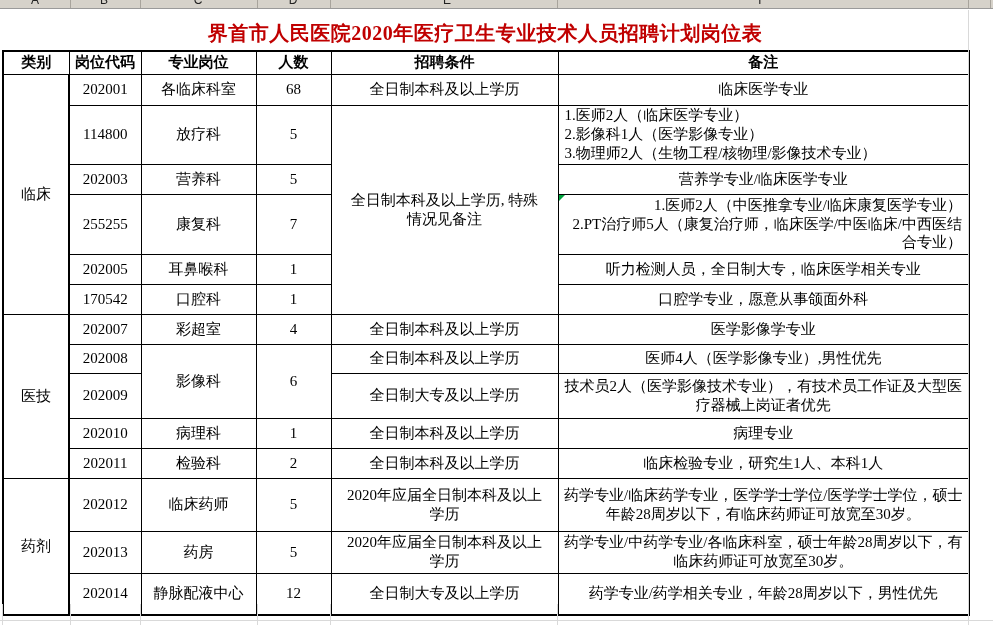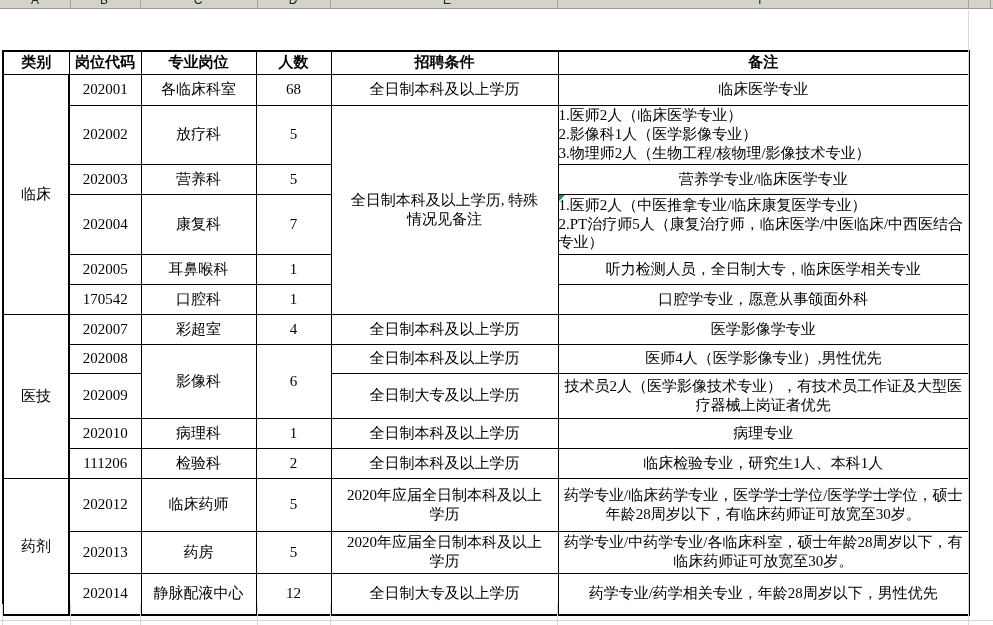--- a/index.html
+++ b/index.html
@@ -28,22 +28,22 @@
   
   .tablewrap { position: absolute; left: 2px; top: 50px; }
   table { border-collapse: collapse; table-layout: fixed; border: 2px solid #000; }
   th, td {
     border: 1px solid #000; text-align: center; vertical-align: middle;
     font-size: 15px; line-height: 1.26; padding: 0 2px; overflow: hidden;
   }
   th { font-weight: bold; font-size: 15px; }
   td.cat { border-right: 2px solid #000; font-size: 15px; }
   td.cond { padding: 0 14px; }
-  td.pre { white-space: pre-line; text-align: left; padding: 0 0; }
-  td.relpos { position: relative; }
+  td.pre { white-space: pre-line; text-align: left; padding: 0 6px; }
+  td.relpos { position: relative; text-align: right; }
   .err-tri {
     position: absolute; left: 0; top: 0; width: 0; height: 0;
     border-left: 6px solid #00a33d; border-bottom: 6px solid transparent;
   }
 
   
   .faint-v { position: absolute; width: 1px; background: #d9d9d9; }
   .faint-h { position: absolute; height: 1px; background: #d9d9d9; }
 </style>
 </head>
@@ -60,20 +60,21 @@
     <span class="letter" style="left:762px">F</span>
     <span class="sep" style="left:70px"></span>
     <span class="sep" style="left:140px"></span>
     <span class="sep" style="left:257px"></span>
     <span class="sep" style="left:330px"></span>
     <span class="sep" style="left:557px"></span>
     <span class="sep" style="left:968px"></span>
     <span class="sep" style="left:990px"></span>
   </div>
 
+  <div class="title">界首市人民医院2020年医疗卫生专业技术人员招聘计划岗位表</div>
 
   <div class="tablewrap">
     <table>
       <colgroup>
         <col style="width:66px">
           <col style="width:72px">
           <col style="width:115px">
         <col style="width:75px">
           <col style="width:227px">
           <col style="width:411px">
@@ -91,36 +92,36 @@
       <tbody>
         <tr style="height:31px">
           <td class="cat" rowspan="6">临床</td>
           <td>202001</td>
           <td>各临床科室</td>
           <td>68</td>
           <td class="cond">全日制本科及以上学历</td>
           <td>临床医学专业</td>
         </tr>
         <tr style="height:59px">
-          <td>202002</td>
+          <td>114800</td>
           <td>放疗科</td>
           <td>5</td>
           <td class="cond" rowspan="5">全日制本科及以上学历, 特殊情况见备注</td>
           <td class="pre">1.医师2人（临床医学专业）
 2.影像科1人（医学影像专业）
 3.物理师2人（生物工程/核物理/影像技术专业）</td>
         </tr>
         <tr style="height:30px">
           <td>202003</td>
           <td>营养科</td>
           <td>5</td>
           <td>营养学专业/临床医学专业</td>
         </tr>
         <tr style="height:60px">
-          <td>202004</td>
+          <td>255255</td>
           <td>康复科</td>
           <td>7</td>
           <td class="pre relpos"><span class="err-tri"></span><span>1.医师2人（中医推拿专业/临床康复医学专业）
 2.PT治疗师5人（康复治疗师，临床医学/中医临床/中西医结合专业）</span></td>
         </tr>
         <tr style="height:30px">
           <td>202005</td>
           <td>耳鼻喉科</td>
           <td>1</td>
           <td>听力检测人员，全日制大专，临床医学相关专业</td>
@@ -153,21 +154,21 @@
           <td>技术员2人（医学影像技术专业），有技术员工作证及大型医疗器械上岗证者优先</td>
         </tr>
         <tr style="height:30px">
           <td>202010</td>
           <td>病理科</td>
           <td>1</td>
           <td class="cond">全日制本科及以上学历</td>
           <td>病理专业</td>
         </tr>
         <tr style="height:30px">
-          <td>111206</td>
+          <td>202011</td>
           <td>检验科</td>
           <td>2</td>
           <td class="cond">全日制本科及以上学历</td>
           <td>临床检验专业，研究生1人、本科1人</td>
         </tr>
 
         <tr style="height:53px">
           <td class="cat" rowspan="3">药剂</td>
           <td>202012</td>
           <td>临床药师</td>

